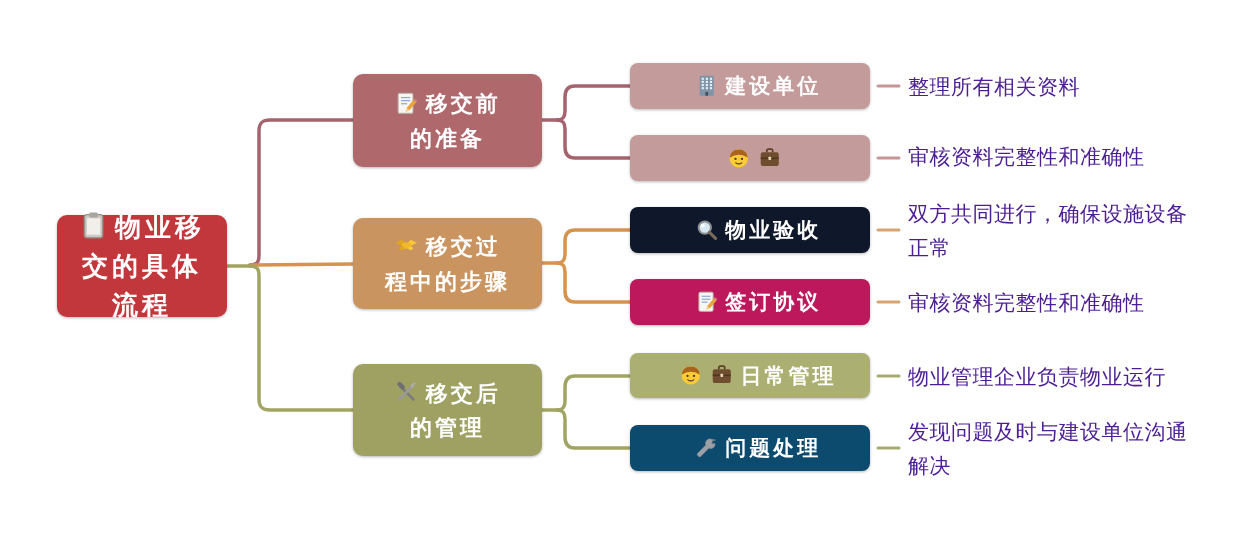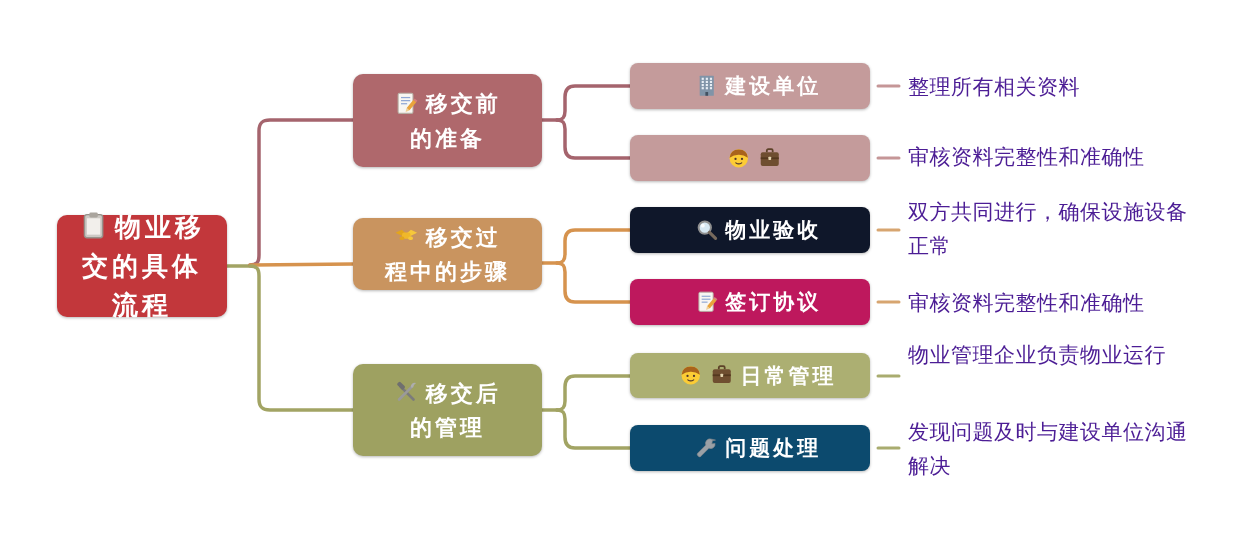--- a/index.html
+++ b/index.html
@@ -78,21 +78,21 @@
             <line x1="6.8" y1="6.4" x2="15.8" y2="6.4" stroke="#8fa7d4" stroke-width="1.2"></line>
             <line x1="6.8" y1="9.4" x2="15.8" y2="9.4" stroke="#8fa7d4" stroke-width="1.2"></line>
             <line x1="6.8" y1="12.4" x2="12.8" y2="12.4" stroke="#8fa7d4" stroke-width="1.2"></line>
             <g transform="rotate(40 15.5 15.5)">
               <rect x="13.7" y="7.5" width="3.6" height="11" rx="0.8" fill="#e9a43c"></rect>
               <polygon points="13.7,18.5 17.3,18.5 15.5,22" fill="#f2cf94"></polygon>
               <rect x="13.7" y="6.2" width="3.6" height="2" fill="#d77f7a"></rect>
             </g>
           </svg></span><span>移交前的准备</span></span>
   </div>
-  <div class="node branch" style="left: 353px; top: 218px; width: 189px; height: 72px; background: rgb(201, 148, 95);">
+  <div class="node branch" style="left: 353px; top: 218px; width: 189px; height: 91px; background: rgb(201, 148, 95);">
     <span><span class="icon"><svg viewBox="0 0 24 24">
             <path d="M1.5 8.5 L7.5 5.5 L12 9.5 L9.5 12.5 Z" fill="#e3a51c"></path>
             <path d="M22.5 8.5 L16.5 5.5 L12 9.5 L14.5 12.5 Z" fill="#f6c83b"></path>
             <rect x="7.8" y="8.2" width="8.4" height="6.2" rx="2.4" fill="#f0b82a"></rect>
             <rect x="5.5" y="12.2" width="4.6" height="3.4" rx="1.6" fill="#e3a51c"></rect>
             <rect x="13.9" y="12.2" width="4.6" height="3.4" rx="1.6" fill="#f6c83b"></rect>
           </svg></span><span>移交过程中的步骤</span></span>
   </div>
   <div class="node branch" style="left: 353px; top: 364px; width: 189px; height: 92px; background: rgb(158, 161, 97);">
     <span><span class="icon"><svg viewBox="0 0 24 24">
@@ -179,18 +179,18 @@
   </div>
   <div class="node child" style="left: 630px; top: 425px; width: 240px; height: 46px; background: #0c4a6e;">
     <span class="icon"><svg viewBox="0 0 24 24">
           <path d="M21 4.2 l-3.2 0.6 -0.6 3.2 3.3 -0.4 a4.6 4.6 0 0 1 -6.3 4.9 L6.6 20.1 a2.3 2.3 0 1 1 -3.2 -3.2 L11 9.3 A4.6 4.6 0 0 1 16 3 Z" fill="#9aa0a6" stroke="#7d8287" stroke-width="0.6"></path>
         </svg></span>
       <span>问题处理</span>
   </div>
 
   <div class="note" style="left:908px;top:70px;">整理所有相关资料</div>
   <div class="note" style="left:908px;top:140px;">审核资料完整性和准确性</div>
-  <div class="note" style="left:908px;top:197px;font-family:Liberation Mono, monospace;">双方共同进行，确保设施设备正常</div>
+  <div class="note" style="left:908px;top:197px;">双方共同进行，确保设施设备正常</div>
   <div class="note" style="left:908px;top:286px;">审核资料完整性和准确性</div>
-  <div class="note" style="left:908px;top:340px;font-family:Liberation Mono, monospace;">物业管理企业负责物业运行</div>
+  <div class="note" style="left:908px;top:360px;">物业管理企业负责物业运行</div>
   <div class="note" style="left:908px;top:415px;">发现问题及时与建设单位沟通解决</div>
 
 </div>
 
 </body></html>

